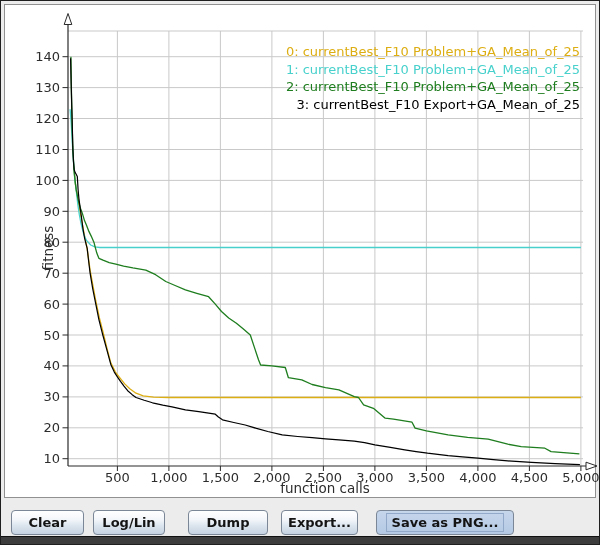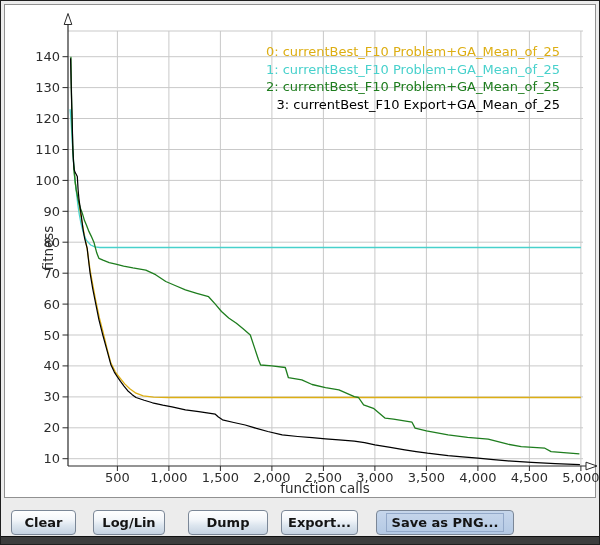--- a/index.html
+++ b/index.html
@@ -6,21 +6,21 @@
   body{width:600px;height:545px;font-family:"DejaVu Sans",sans-serif;}
   .window{position:relative;width:600px;height:545px;box-sizing:border-box;
           background:#ECECEC;border:1px solid #1f1f1f;overflow:hidden;}
   .chart-panel{position:absolute;left:3px;top:3px;width:592px;height:494px;
                box-sizing:border-box;background:#ffffff;border:1px solid #919191;}
   .chart-svg{position:absolute;left:0;top:0;pointer-events:none;}
   .axis-title{position:absolute;color:#2d2d2d;font-size:13.5px;}
   .x-title{left:220px;top:475px;width:200px;text-align:center;}
   .y-title{left:8px;top:235px;width:70px;height:16px;line-height:16px;text-align:center;
            transform:rotate(-90deg);}
-  .legend{position:absolute;top:38px;right:35px;text-align:right;line-height:17.5px;
+  .legend{position:absolute;top:38px;right:15px;text-align:right;line-height:17.5px;
           font-size:13px;white-space:nowrap;}
   .legend-item{display:block;}
   .toolbar{position:absolute;left:0;top:498px;width:598px;height:40px;}
   .btn{position:absolute;top:11px;height:25px;box-sizing:border-box;
        border:1px solid #7b8797;border-radius:4px;
        background:linear-gradient(to bottom,#ffffff 0%,#f3f6fa 38%,#dde6ef 62%,#c5d2e1 100%);
        font-family:"DejaVu Sans",sans-serif;font-weight:bold;font-size:13px;color:#141414;
        text-align:center;padding:0;cursor:default;}
   .btn.focused{background:#b9cce6;
        background:linear-gradient(to bottom,#c6d6eb 0%,#b4c9e4 100%);}
@@ -127,21 +127,21 @@
     <div class="axis-title x-title">function calls</div>
     <div class="legend">
       <span class="legend-item" style="color: rgb(221, 174, 19);">0: currentBest_F10 Problem+GA_Mean_of_25</span>
       <span class="legend-item" style="color: rgb(72, 209, 204);">1: currentBest_F10 Problem+GA_Mean_of_25</span>
       <span class="legend-item" style="color: rgb(30, 125, 30);">2: currentBest_F10 Problem+GA_Mean_of_25</span>
       <span class="legend-item" style="color: rgb(0, 0, 0);">3: currentBest_F10 Export+GA_Mean_of_25</span>
     </div>
   </div>
 
   <div class="toolbar">
-    <button class="btn" style="left:10px;width:65px;">
+    <button class="btn" style="left:10px;width:73px;">
       <span class="focus-ring">Clear</span>
     </button>
     <button class="btn" style="left:92px;width:72px;">
       <span class="focus-ring">Log/Lin</span>
     </button>
     <button class="btn" style="left:187px;width:80px;">
       <span class="focus-ring">Dump</span>
     </button>
     <button class="btn" style="left:280px;width:77px;">
       <span class="focus-ring">Export...</span>

